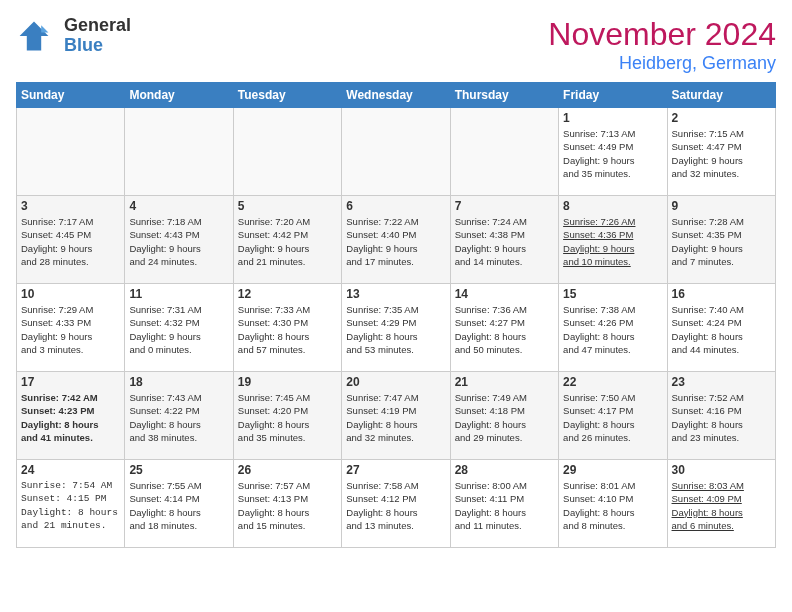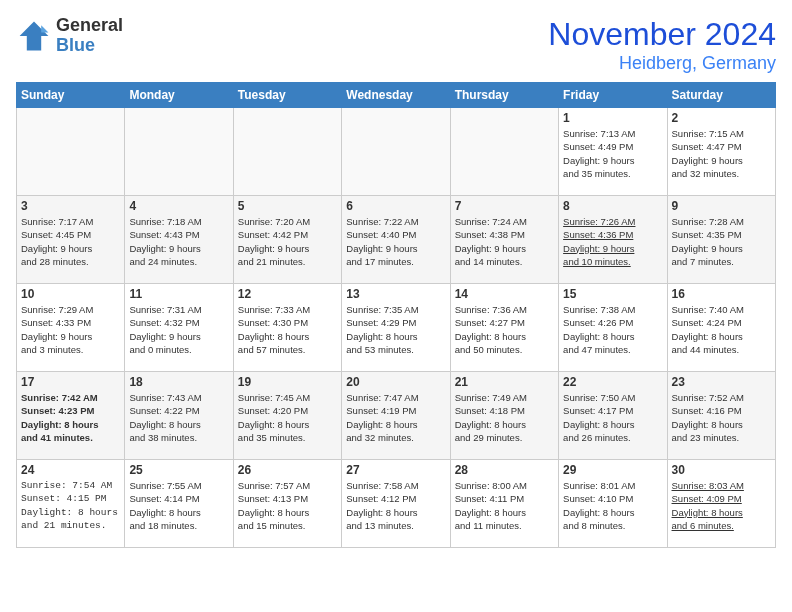--- a/index.html
+++ b/index.html
@@ -18,40 +18,40 @@
     }
     .header {
       display: flex;
       justify-content: space-between;
       align-items: flex-start;
       margin-bottom: 8px;
     }
     .logo {
       display: flex;
       align-items: center;
-      gap: 4px;
+      gap: 12px;
     }
     .logo-text {
       font-size: 18px;
       font-weight: bold;
       color: #333;
       line-height: 1.1;
     }
     .logo-text .blue { color: #3a7fc1; }
     .logo-icon {
       width: 36px;
       height: 36px;
     }
     .title-block {
       text-align: right;
     }
     .month-title {
       font-size: 32px;
       font-weight: normal;
-      color: #1d4ed8;
+      color: #be185d;
     }
     .location {
       font-size: 18px;
       color: #3b82f6;
     }
     .calendar {
       width: 100%;
       border-collapse: collapse;
       table-layout: fixed;
     }

